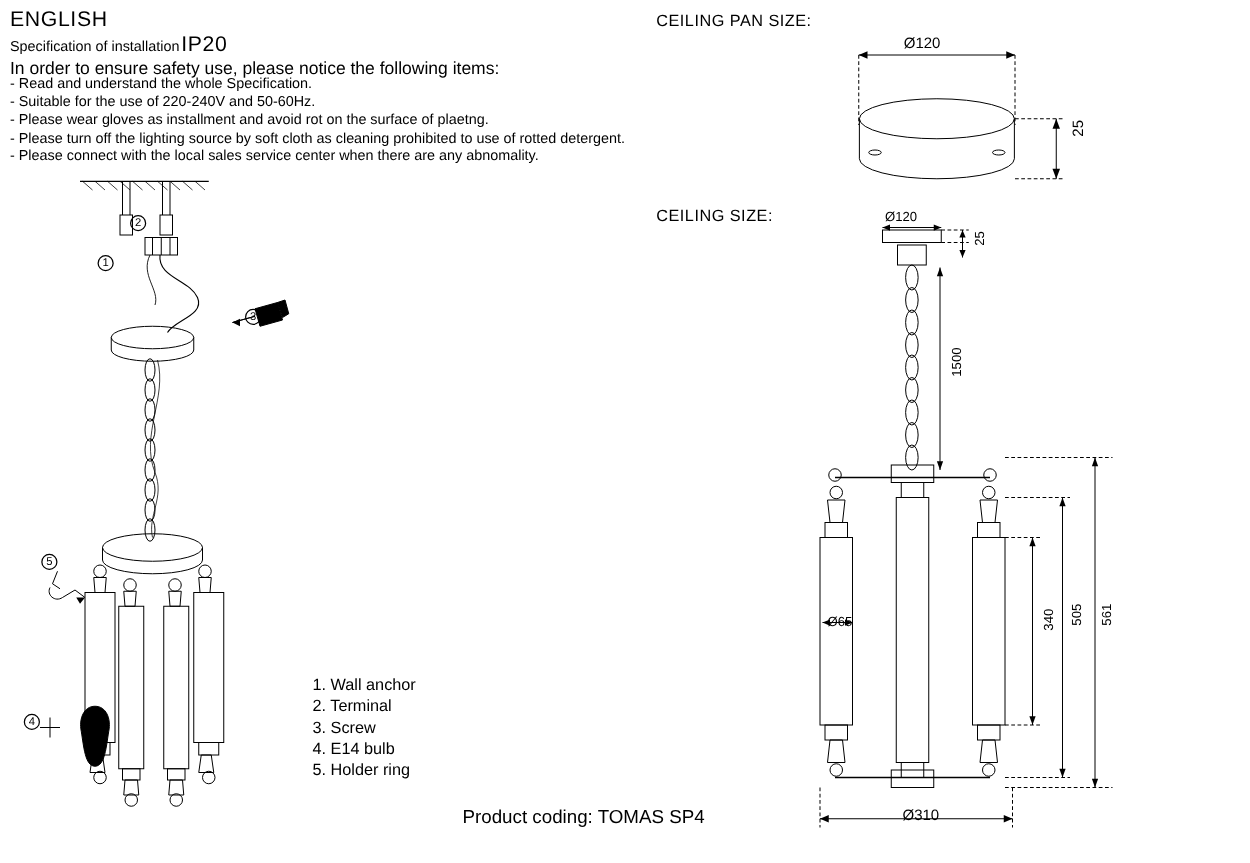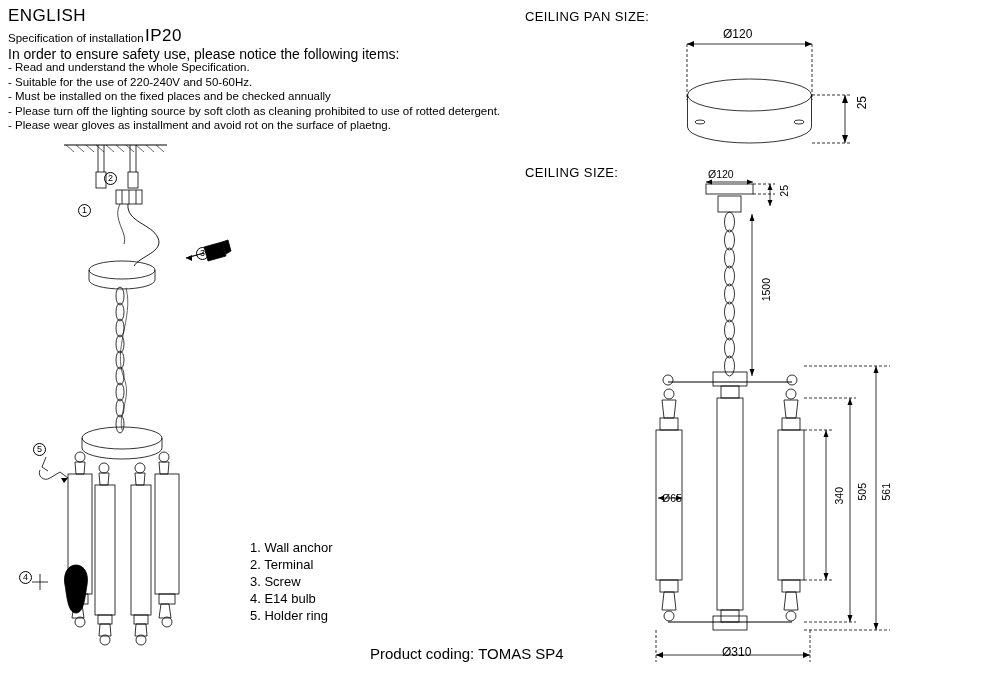--- a/index.html
+++ b/index.html
@@ -94,23 +94,23 @@
 <body>
 
 <div class="abs" id="lang-title">ENGLISH</div>
 <div class="abs" id="ip-rating">IP20</div>
 
 <div class="abs" id="spec-heading">Specification of installation</div>
 <div class="abs" id="spec-intro">In order to ensure safety use, please notice the following items:</div>
 <div class="abs" id="spec-list">
   <div>- Read and understand the whole Specification.</div>
   <div>- Suitable for the use of 220-240V and 50-60Hz.</div>
-  <div>- Must be installed on the fixed places and be checked annually</div>
+  <div>- Please wear gloves as installment and avoid rot on the surface of plaetng.</div>
   <div>- Please turn off the lighting source by soft cloth as cleaning prohibited to use of rotted detergent.</div>
-  <div>- Please wear gloves as installment and avoid rot on the surface of plaetng.</div>
+  <div>- Please connect with the local sales service center when there are any abnomality.</div>
 </div>
 
 <div class="abs" id="ceiling-pan-label">CEILING PAN  SIZE:</div>
 <div class="abs" id="fixture-size-label">CEILING SIZE:</div>
 
 <div class="abs" id="parts-legend">
   <div>1. Wall anchor</div>
   <div>2. Terminal</div>
   <div>3. Screw</div>
   <div>4. E14 bulb</div>

